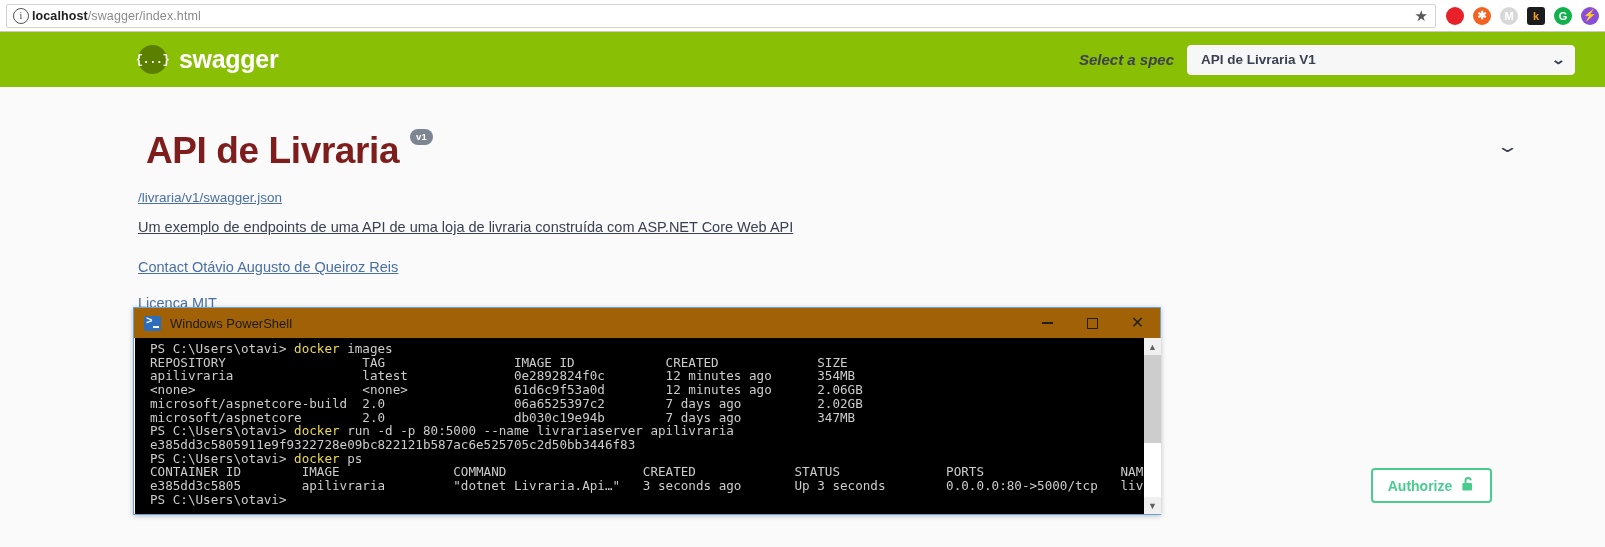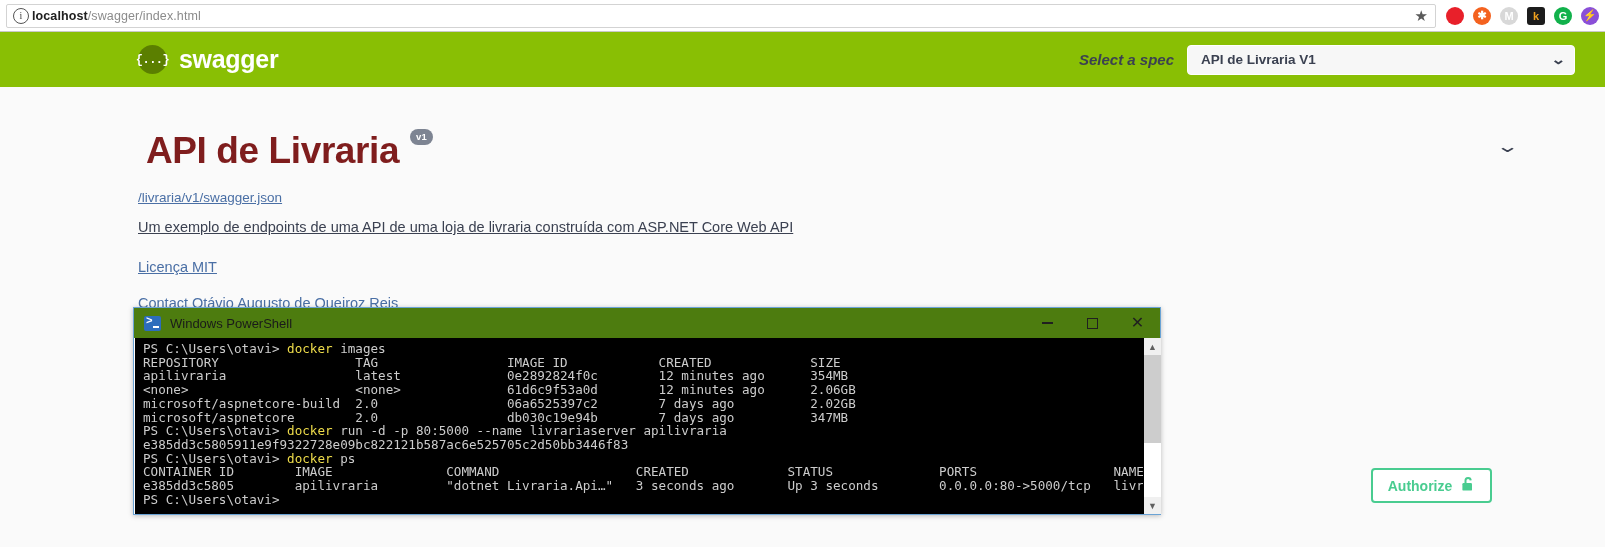--- a/index.html
+++ b/index.html
@@ -248,21 +248,21 @@
     position: absolute;
     left: 133px; top: 307px;
     width: 1028px; height: 208px;
     background: #ffffff;
     border: 1px solid #6aa3d5;
     box-sizing: border-box;
     box-shadow: 0 1px 5px rgba(0,0,0,.25);
   }
   #ps-titlebar {
     height: 30px;
-    background: #4d7c0f;
+    background: #a16207;
     display: flex;
     align-items: center;
     padding-left: 10px;
     box-sizing: border-box;
   }
   #ps-icon {
     width: 17px; height: 15px;
     background: #2d6dbc;
     border-radius: 2px;
     position: relative;
@@ -309,21 +309,21 @@
   #ps-console {
     position: absolute;
     left: 1px; top: 30px;
     width: 1026px; height: 176px;
     background: #000000;
     display: flex;
     box-sizing: border-box;
   }
   #ps-text {
     flex: 1 1 auto;
-    padding: 4px 0 0 8px;
+    padding: 4px 0 0 15px;
     font-family: "DejaVu Sans Mono", "Liberation Mono", monospace;
     font-size: 12.6px;
     line-height: 13.7px;
     color: #cccccc;
     white-space: pre;
     overflow: hidden;
     letter-spacing: 0px;
   }
   #ps-text .cmd { color: #eedc4a; }
   #ps-text .arg { color: #cccccc; }
@@ -382,22 +382,22 @@
     </div>
   </div>
 </div>
 
 <div id="swagger-body">
 
   <div id="info-block">
     <h1 id="api-title">API de Livraria</h1><span id="version-badge">v1</span>
     <a id="swagger-json-link" href="#">/livraria/v1/swagger.json</a>
     <div id="api-desc">Um exemplo de endpoints de uma API de uma loja de livraria construída com ASP.NET Core Web API</div>
+    <a class="info-link" href="#">Contact Otávio Augusto de Queiroz Reis</a>
     <a class="info-link" href="#">Licença MIT</a>
-    <a class="info-link" href="#">Contact Otávio Augusto de Queiroz Reis</a>
   </div>
 
   <div id="authorize-btn">
     <span id="authorize-label">Authorize</span>
     <span id="lock-icon">
       <svg width="14" height="16" viewBox="0 0 14 16">
         <path d="M4.5 7 V4.6 A2.6 2.6 0 0 1 9.7 4.4" fill="none" stroke="#49cc90" stroke-width="2"></path>
         <rect x="1.4" y="7" width="9.6" height="7.6" rx="1.2" fill="#49cc90"></rect>
       </svg>
     </span>

